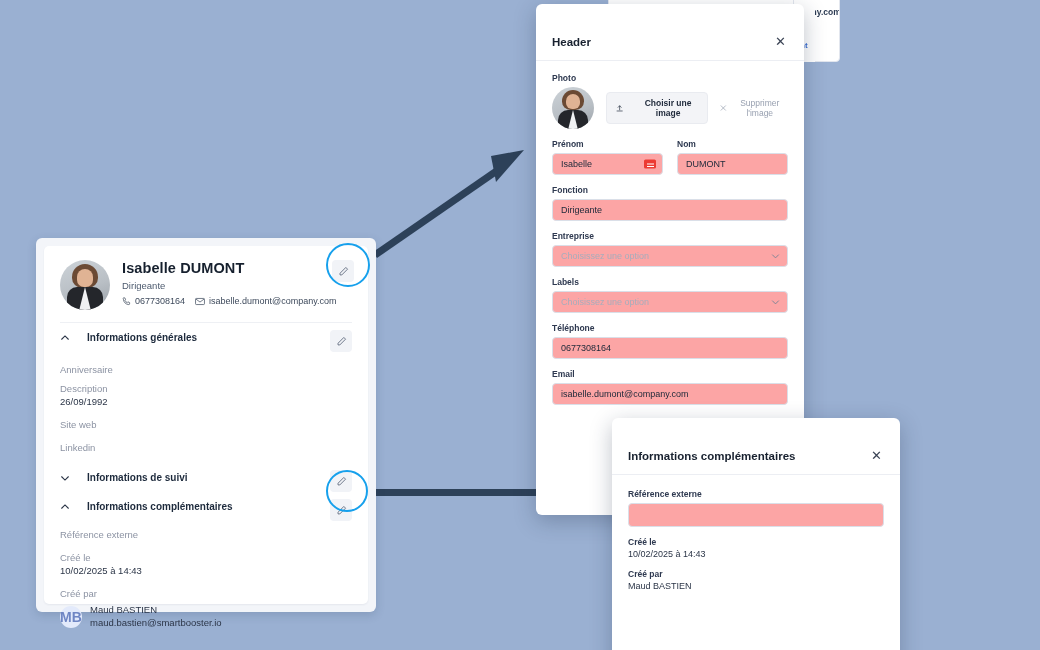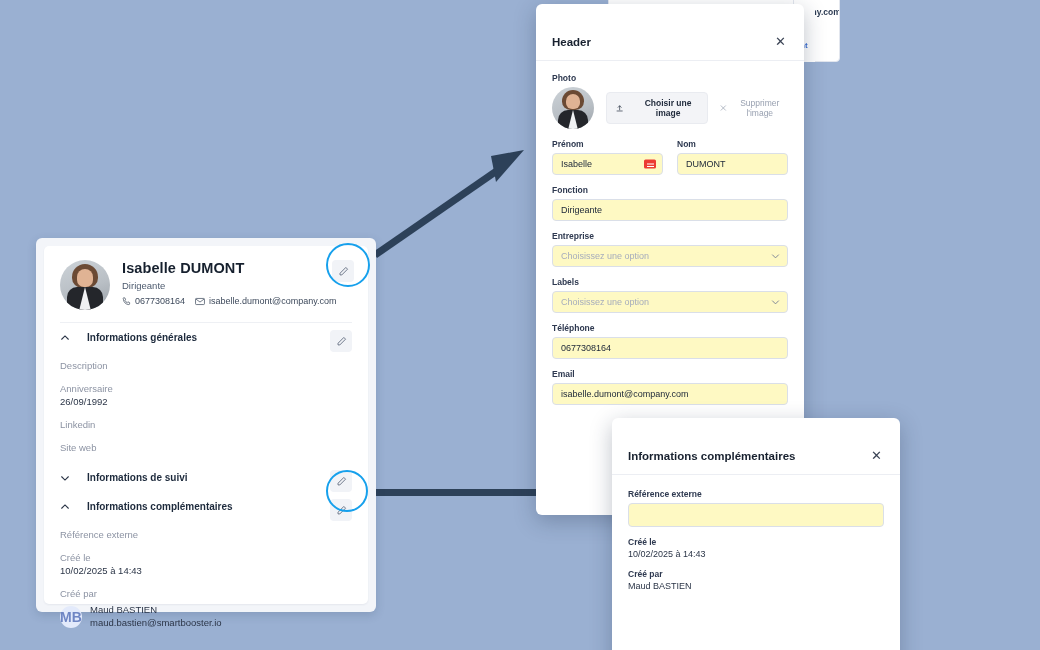--- a/index.html
+++ b/index.html
@@ -121,21 +121,21 @@
   .modal-close {
     background: none; border: none; cursor: pointer; color: #3a4354;
     font-size: 13px; line-height: 1; padding: 0 2px;
   }
   .modal-body { padding: 12px 16px 8px 16px; }
   .modal-footer { display: flex; justify-content: flex-end; gap: 8px; padding: 8px 16px 14px 16px; }
 
   .lbl { font-size: 8.5px; font-weight: 700; color: #2e3950; margin-bottom: 4px; display: block; }
   .inp {
     width: 100%; height: 22px; border: 1px solid #dadfe8; border-radius: 4px;
-    background: #fef9c3; font-size: 9px; color: #212b3b; padding: 0 8px;
+    background: #fca5a5; font-size: 9px; color: #212b3b; padding: 0 8px;
     font-family: "Liberation Sans", sans-serif;
   }
   .inp::placeholder { color: #a6adbc; }
   .sel-wrap { position: relative; }
   .sel-wrap .caret {
     position: absolute; right: 8px; top: 50%; transform: translateY(-50%);
     pointer-events: none;
   }
   .fgrp { margin-bottom: 10px; }
   .frow { display: flex; gap: 14px; margin-bottom: 10px; }
@@ -237,25 +237,25 @@
         <path d="M2 7.5 6 3.5 10 7.5" fill="none" stroke="#2b3547" stroke-width="1.3" stroke-linecap="round"></path>
       </svg>
       <span class="section-title">Informations générales</span>
       <button class="edit-btn" style="right:0; top:7px;">
         <svg viewBox="0 0 16 16">
           <path d="M11.4 2.1 13.9 4.6 5.5 13 3 13 3 10.5z" fill="none" stroke="#5f6b7e" stroke-width="1.3" stroke-linejoin="round"></path>
         </svg>
       </button>
     </div>
 
+    <div class="field-label">Anniversaire</div>
     <div class="field-label" style="margin-top:8px">Description</div>
-    <div class="field-label">Anniversaire</div>
     <div class="field-value">26/09/1992</div>
+    <div class="field-label">Site web</div>
     <div class="field-label">Linkedin</div>
-    <div class="field-label">Site web</div>
 
     <div class="section-row" style="margin-top:10px">
       <svg class="chev" viewBox="0 0 12 12">
         <path d="M2 4.5 6 8.5 10 4.5" fill="none" stroke="#2b3547" stroke-width="1.3" stroke-linecap="round"></path>
       </svg>
       <span class="section-title">Informations de suivi</span>
       <button class="edit-btn" style="right:0; top:7px;">
         <svg viewBox="0 0 16 16">
           <path d="M11.4 2.1 13.9 4.6 5.5 13 3 13 3 10.5z" fill="none" stroke="#5f6b7e" stroke-width="1.3" stroke-linejoin="round"></path>
         </svg>

